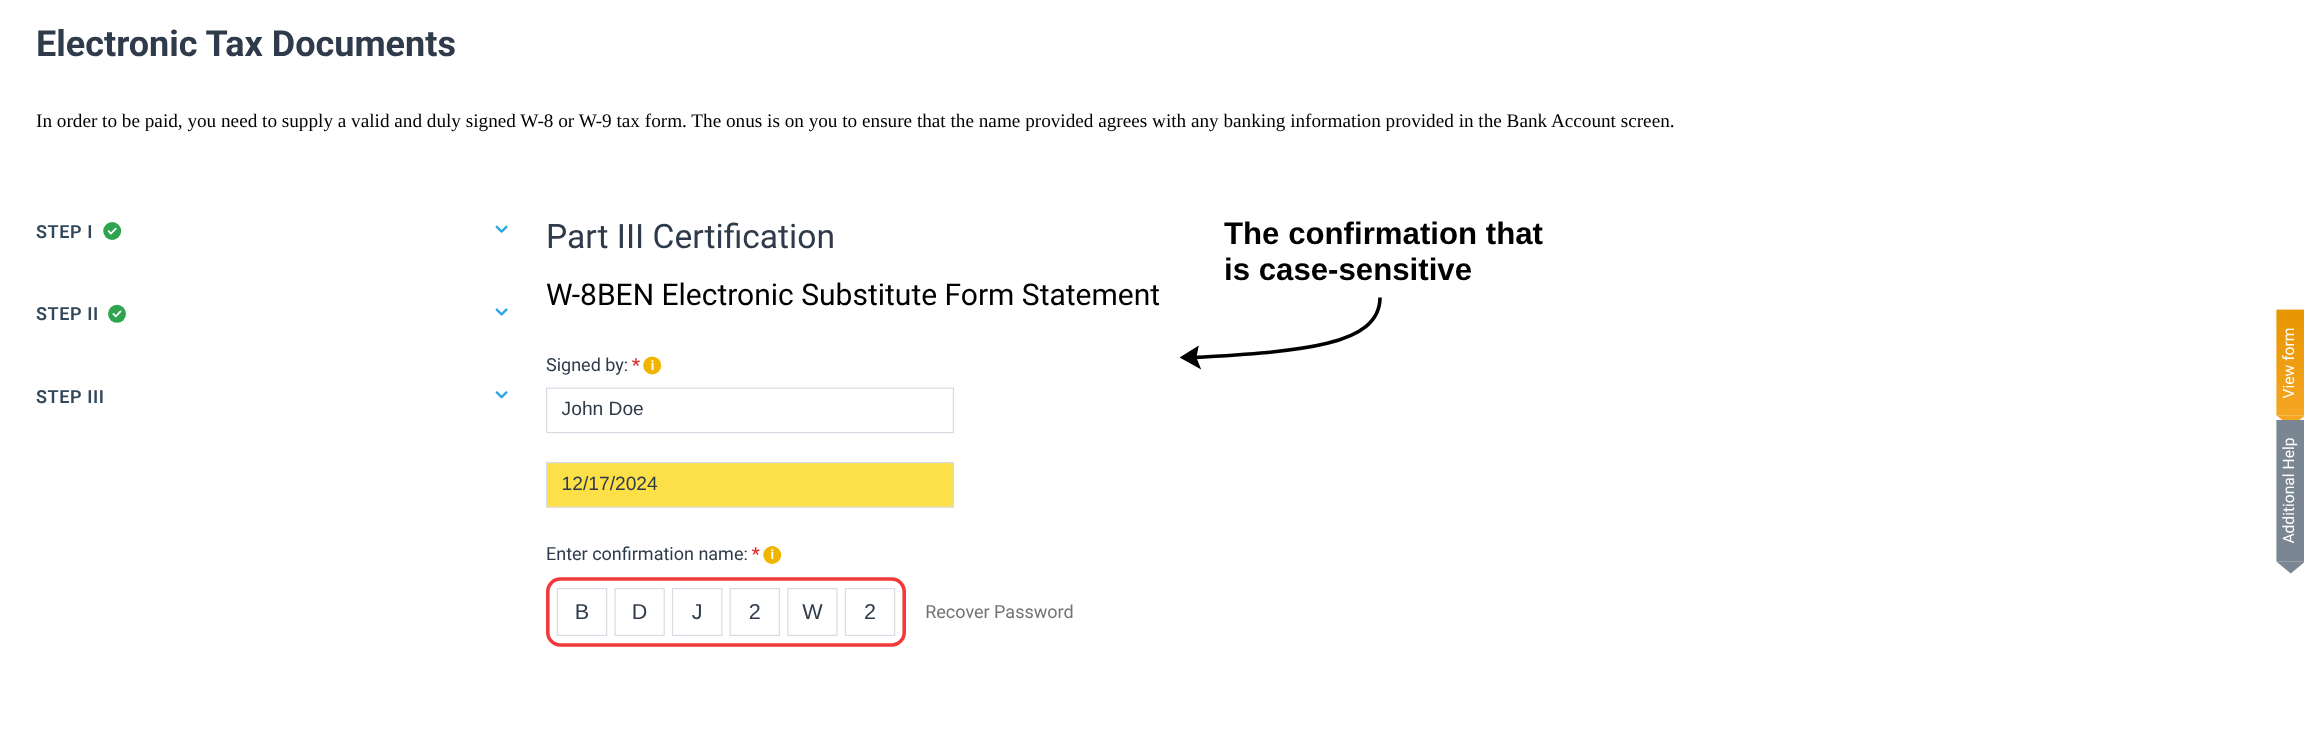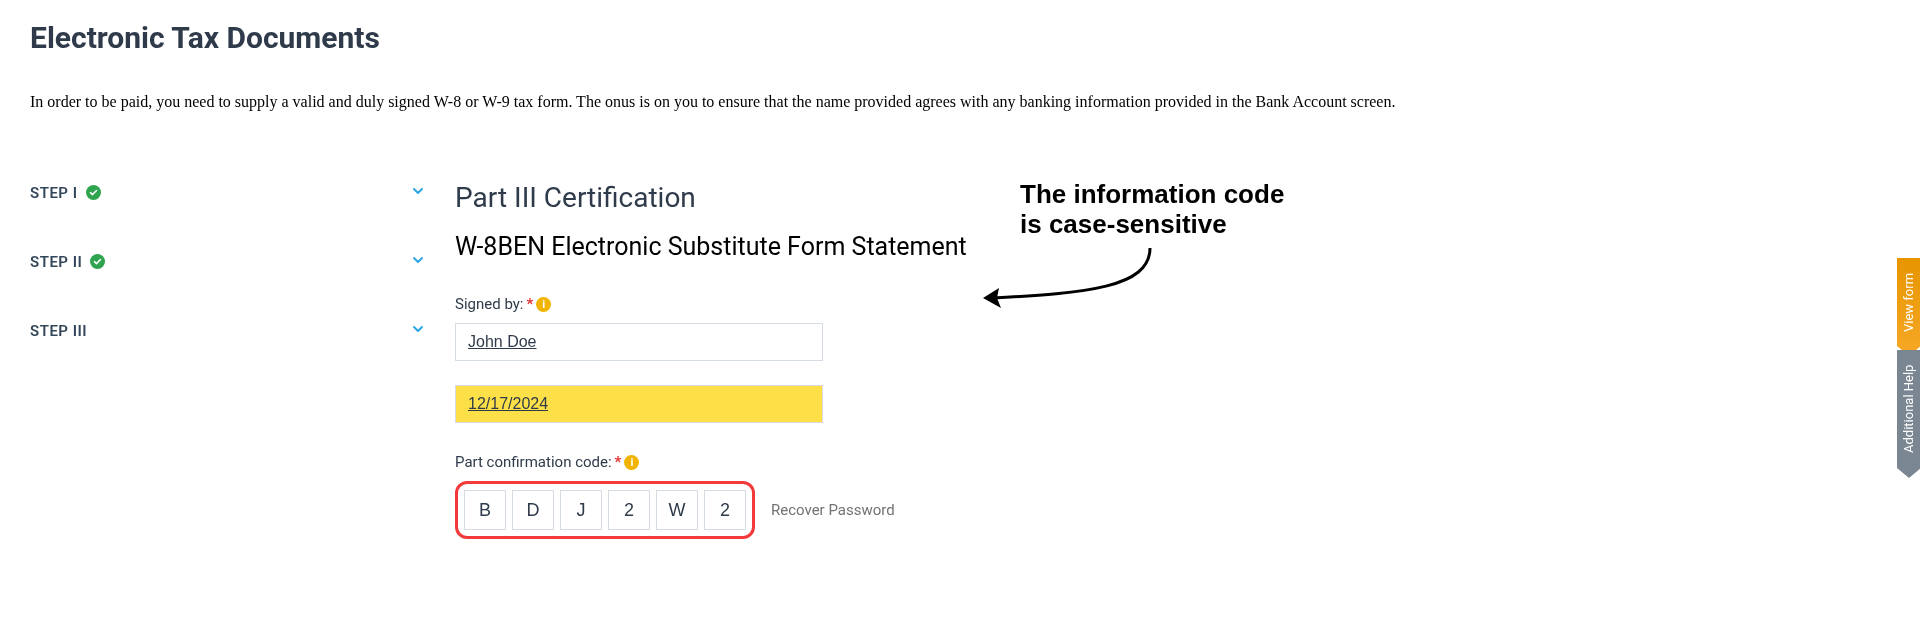--- a/index.html
+++ b/index.html
@@ -110,28 +110,27 @@
     border-radius: 50%;
     background: #F1B400;
     color: #fff;
     font-size: 11px;
     font-weight: 700;
     display: inline-flex;
     align-items: center;
     justify-content: center;
   }
   .text-input {
-    width: 368px;
+    width: 340px;
     height: 38px;
     border: 1px solid #D5DCE3;
     padding: 0 12px;
     font-size: 16px;
     color: #2F3B4A;
     background: #fff;
-    text-decoration: underline;
   }
   .text-input[readonly] {
     background: #fde047;
   }
 
   .date-block { margin-top: 24px; }
 
   
   .code-area {
     display: flex;
@@ -310,21 +309,21 @@
           </div>
           <input class="text-input" type="text" value="John Doe" style="">
 
           <div class="date-block">
             <input class="text-input" type="text" readonly="" value="12/17/2024" style="">
           </div>
         </div>
 
         <div class="field-block">
           <div class="field-label">
-            <span>Part confirmation code:</span>
+            <span>Enter confirmation name:</span>
               <span class="req-star">*</span>
             <span class="info-badge">i</span>
           </div>
           <div class="code-area">
             <div class="code-boxes">
               <input class="code-cell" maxlength="1" value="B" style="">
               <input class="code-cell" maxlength="1" value="D" style="">
               <input class="code-cell" maxlength="1" value="J" style="">
               <input class="code-cell" maxlength="1" value="2" style="">
               <input class="code-cell" maxlength="1" value="W" style="">
@@ -333,21 +332,21 @@
             <a href="#" class="recover-link">Recover Password</a>
           </div>
         </div>
       </div>
     </div>
   </div>
 </div>
 
 <div class="annotation">
   <div class="annotation-text">
-    <span>The information code</span><br>
+    <span>The confirmation that</span><br>
     <span>is case-sensitive</span>
   </div>
   <svg class="annotation-arrow" width="230" height="80" viewBox="0 0 230 80">
     <path d="M175 10 C 175 50, 110 55, 18 60" stroke="#000" stroke-width="3" fill="none"></path>
     <path d="M8 60 L24 50 L22 60 L26 70 Z" fill="#000"></path>
   </svg>
 </div>
 
 <div class="side-tabs">
   <div class="side-tab orange">

